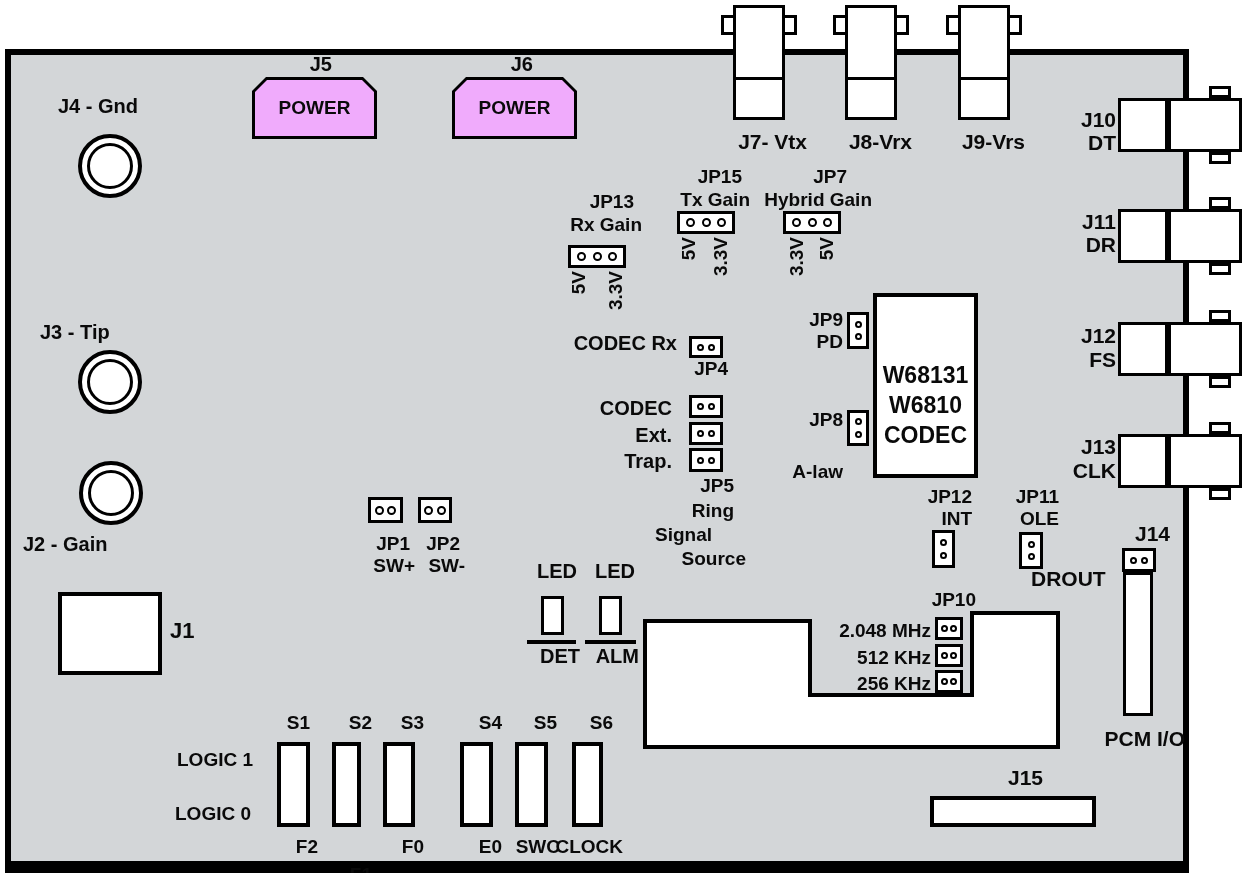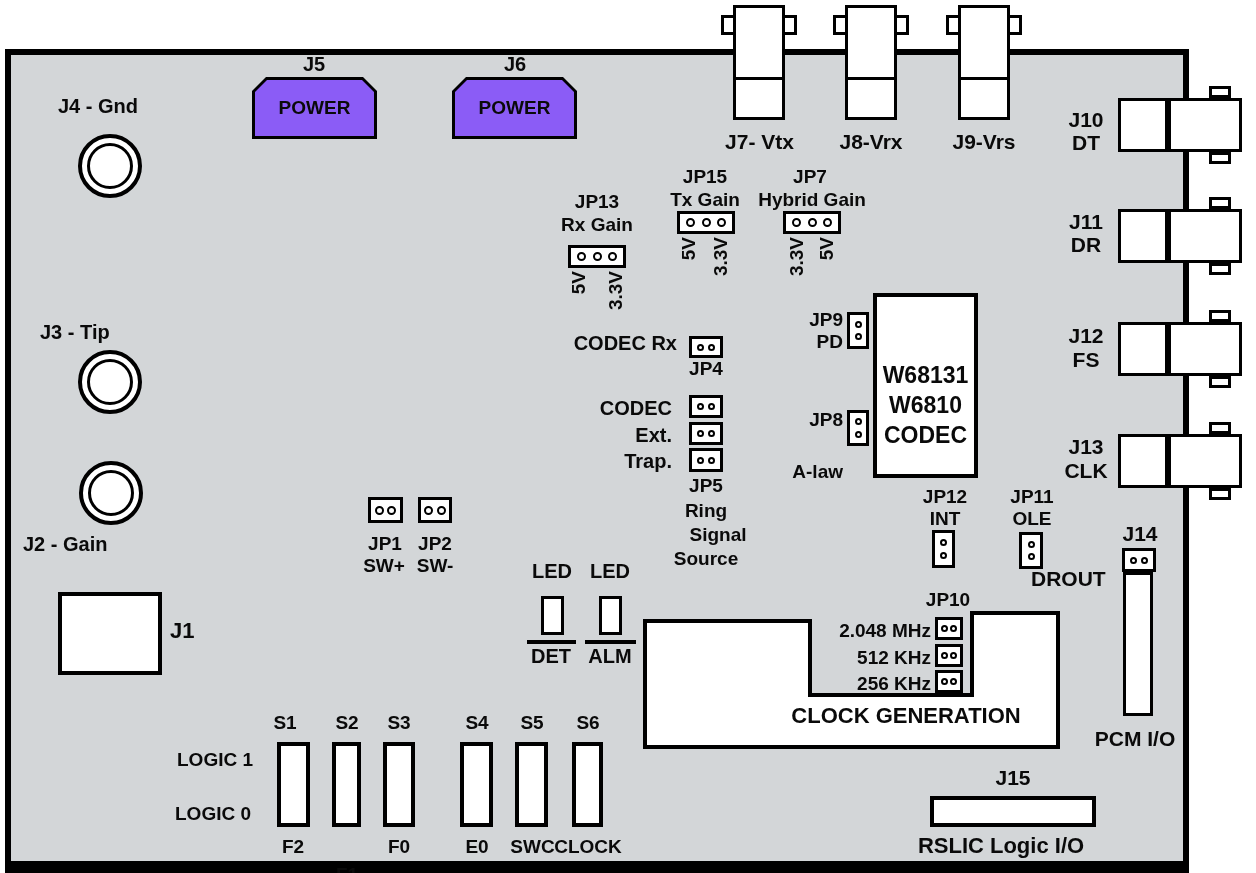--- a/index.html
+++ b/index.html
@@ -8,21 +8,21 @@
     position: relative; width: 1256px; height: 873px;
     background: #ffffff; overflow: hidden;
     font-family: "Liberation Sans", sans-serif;
     font-weight: bold; color: #0a0a0a;
   }
   #board {
     position: absolute; left: 5px; top: 49px; width: 1184px; height: 824px;
     background: #d3d6d8; border: 6px solid #000; border-bottom-width: 12px;
   }
   .lbl { position: absolute; white-space: nowrap; font-size: 20px; line-height: 1.08; }
-  .ctr { text-align: center; }
+  .ctr { text-align: right; }
   .rt  { text-align: right; }
   .s19 { font-size: 19px; }
   .s21 { font-size: 21px; }
   .s22 { font-size: 22px; }
   .comp { position: absolute; background: #fff; border: 3px solid #000; }
   .b4 { border-width: 4px; }
   .jumper { position: absolute; background:#fff; border:3px solid #000;
             display:flex; align-items:center; justify-content:space-evenly; }
   .jumper.v { flex-direction: column; }
   .pin { width: 9px; height: 9px; border: 2px solid #000; border-radius: 50%; background: #fff; }
@@ -30,21 +30,21 @@
   .chip { position:absolute; background:#fff; border:4px solid #000; display:flex;
           flex-direction:column; align-items:center; text-align:center; }
   .circle-outer { position:absolute; width:64px; height:64px; border:4px solid #000;
                   border-radius:50%; background:#fff; display:flex; align-items:center; justify-content:center; }
   .circle-inner { width:46px; height:46px; border:3px solid #000; border-radius:50%; background:#fff; }
   .vtext { position:absolute; width:56px; height:20px; font-size:19px; text-align:right;
            transform: rotate(-90deg); white-space:nowrap; }
   .sw { position:absolute; background:#fff; border:4px solid #000; }
   .pwr-outer { position:absolute; width:125px; height:62px; background:#000;
                clip-path: polygon(14px 0, 111px 0, 125px 14px, 125px 62px, 0 62px, 0 14px); }
-  .pwr-inner { position:absolute; left:3px; top:3px; width:119px; height:56px; background:#8b5cf6;
+  .pwr-inner { position:absolute; left:3px; top:3px; width:119px; height:56px; background:#f0abfc;
                clip-path: polygon(12px 0, 107px 0, 119px 12px, 119px 56px, 0 56px, 0 12px);
                display:flex; align-items:center; justify-content:center; font-size:19px; }
   .hline { position:absolute; background:#000; }
 </style>
 </head>
 <body>
 
 <div id="stage">
   <div id="board"></div>
 
@@ -188,21 +188,21 @@
     <div class="pin sm"></div>
       <div class="pin sm"></div>
   </div>
   <div class="lbl rt" style="left:555px; top:451px; width:117px;">Trap.</div>
   <div class="jumper" style="left:689px; top:448px; width:34px; height:24px;">
     <div class="pin sm"></div>
       <div class="pin sm"></div>
   </div>
   <div class="lbl ctr s19" style="left:678px; top:476px; width:56px;">JP5</div>
   <div class="lbl ctr s19" style="left:678px; top:501px; width:56px;">Ring</div>
-  <div class="lbl ctr s19" style="left:680px; top:525px; width:76px;">Signal</div>
+  <div class="lbl ctr s19" style="left:636px; top:525px; width:76px;">Signal</div>
   <div class="lbl ctr s19" style="left:666px; top:549px; width:80px;">Source</div>
 
   <div class="jumper" style="left:368px; top:497px; width:35px; height:26px;">
     <div class="pin"></div>
       <div class="pin"></div>
   </div>
   <div class="jumper" style="left:418px; top:497px; width:34px; height:26px;">
     <div class="pin"></div>
       <div class="pin"></div>
   </div>
@@ -238,42 +238,40 @@
     <div class="pin sm"></div>
       <div class="pin sm"></div>
   </div>
   <div class="lbl s21" style="left:1031px; top:568px;">DROUT</div>
   <div class="comp" style="left:1123px; top:572px; width:30px; height:144px;"></div>
   <div class="lbl ctr s21" style="left:1085px; top:728px; width:100px;">PCM I/O</div>
 
   <svg style="position:absolute; left:643px; top:611px;" width="420" height="140">
     <polygon points="2,10 167,10 167,84 329,84 329,2 415,2 415,136 2,136" fill="#ffffff" stroke="#000000" stroke-width="4"></polygon>
   </svg>
-  <div class="lbl ctr s22" style="left:770px; top:704px; width:272px;">CLOCK GENERATION</div>
 
   <div class="lbl ctr s19" style="left:920px; top:590px; width:56px;">JP10</div>
   <div class="lbl rt s19" style="left:818px; top:621px; width:113px;">2.048 MHz</div>
   <div class="jumper" style="left:935px; top:617px; width:28px; height:23px;">
     <div class="pin sm"></div>
       <div class="pin sm"></div>
   </div>
   <div class="lbl rt s19" style="left:818px; top:648px; width:113px;">512 KHz</div>
   <div class="jumper" style="left:935px; top:644px; width:28px; height:23px;">
     <div class="pin sm"></div>
       <div class="pin sm"></div>
   </div>
   <div class="lbl rt s19" style="left:818px; top:674px; width:113px;">256 KHz</div>
   <div class="jumper" style="left:935px; top:670px; width:28px; height:23px;">
     <div class="pin sm"></div>
       <div class="pin sm"></div>
   </div>
 
   <div class="lbl ctr s21" style="left:983px; top:767px; width:60px;">J15</div>
   <div class="comp b4" style="left:930px; top:796px; width:166px; height:31px;"></div>
-  <div class="lbl ctr s22" style="left:905px; top:834px; width:192px;">RSLIC Logic I/O</div>
 
   <div class="comp b4" style="left:58px; top:592px; width:104px; height:83px;"></div>
   <div class="lbl s22" style="left:170px; top:619px;">J1</div>
 
   <div class="lbl s19" style="left:177px; top:750px;">LOGIC 1</div>
   <div class="lbl s19" style="left:175px; top:804px;">LOGIC 0</div>
 
   <div class="lbl ctr s19" style="left:260px; top:713px; width:50px;">S1</div>
   <div class="sw" style="left:277px; top:742px; width:33px; height:85px;"></div>
   <div class="lbl ctr s19" style="left:268px; top:837px; width:50px;">F2</div>

